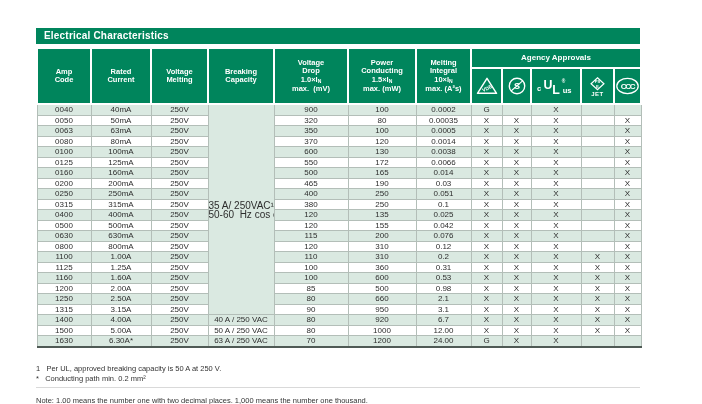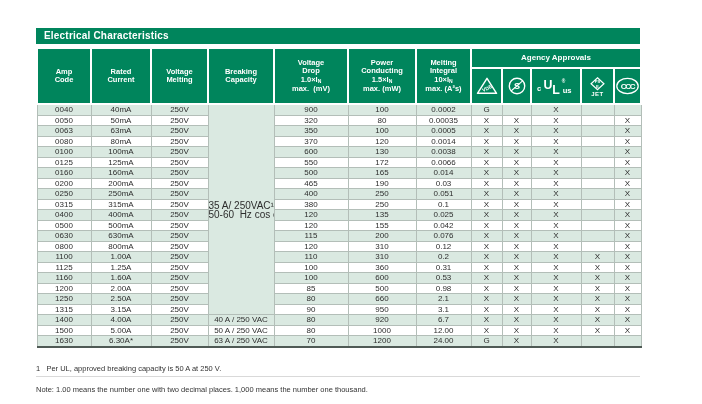--- a/index.html
+++ b/index.html
@@ -431,15 +431,16 @@
           <td>X</td>
           <td>X</td>
           <td></td>
           <td></td>
         </tr>
       </tbody>
   </table>
 
   <div class="footnotes">
     <div class="fline">1   Per UL, approved breaking capacity is 50 A at 250 V.</div>
+    <div class="fline">*   Conducting path min. 0.2 mm²</div>
     <div class="note">Note: 1.00 means the number one with two decimal places. 1,000 means the number one thousand.</div>
   </div>
 </div>
 
 </body></html>

